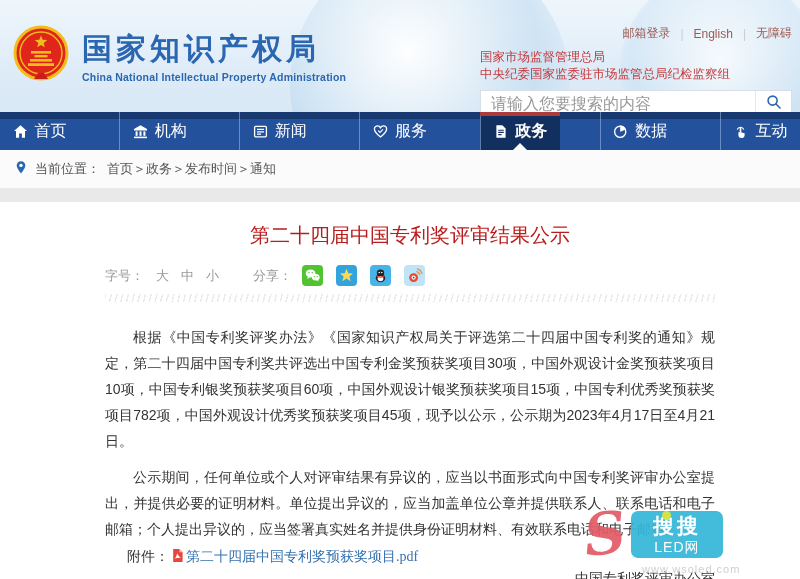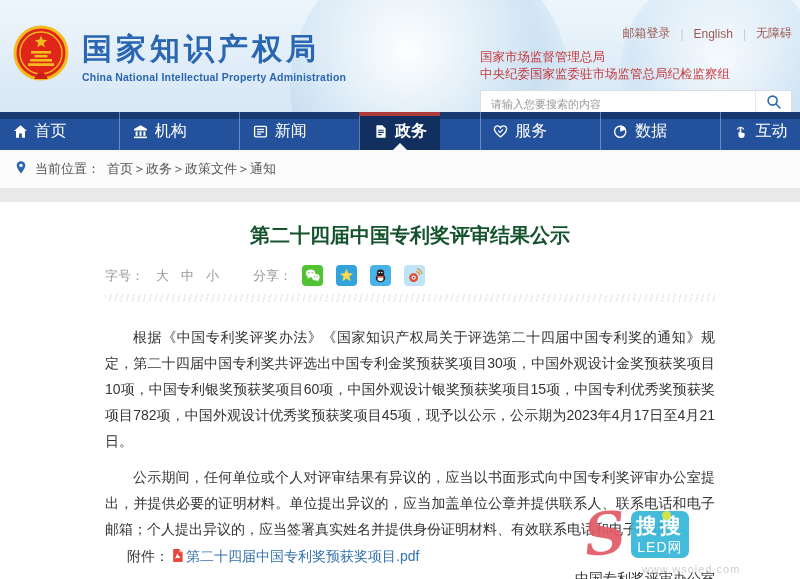--- a/index.html
+++ b/index.html
@@ -17,65 +17,65 @@
   .site-title { position:absolute; left:82px; top:33px; color:#2b66b1; }
   .site-title .cn { font-size:30px; font-weight:700; letter-spacing:4px; line-height:32px; }
   .site-title .en { font-size:10.5px; font-weight:700; margin-top:6px; letter-spacing:.2px; }
   .header-right { position:absolute; right:8px; top:25px; width:312px; }
   .top-links { display:flex; justify-content:flex-end; align-items:center; font-size:12px; color:#9c5a50; }
   .top-links .lnk { cursor:pointer; }
   .top-links .sep { color:#c3cdd8; margin:0 10px; }
   .gov-links { margin-top:7px; font-size:12.5px; color:#c5393c; line-height:17px; }
   .gov-links div { cursor:pointer; }
   .search-box { margin-top:7px; height:28px; background:#fff; border:1px solid #d6dfe8; display:flex; align-items:center; }
-  .search-box input { flex:1; height:100%; border:none; outline:none; padding:4px 10px; font-size:11px; color:#333; font-family:inherit; background:transparent; }
+  .search-box input { flex:1; height:100%; border:none; outline:none; padding:4px 10px; font-size:16px; color:#333; font-family:inherit; background:transparent; }
   .search-box input::placeholder { color:#999; }
   .search-btn { width:36px; height:100%; display:flex; align-items:center; justify-content:center; border-left:1px solid #e3e9f0; cursor:pointer; background:#fff; }
 
   
   .nav { display:flex; height:38px; background:linear-gradient(180deg,#17396f 0px,#17396f 7px,#24519b 7px); position:relative; }
   .nav-item { flex:1; display:flex; align-items:center; justify-content:center; gap:7px; color:#fff; font-size:16px; text-decoration:none; position:relative; cursor:pointer; }
   .nav-item + .nav-item { border-left:1px solid rgba(160,190,230,.55);margin-left:40px; }
   .nav-item.active { background:#12305f; font-weight:700; }
   .nav-item.active::before { content:""; position:absolute; top:0; left:-1px; right:0; height:4px; background:#ae3b3b; }
   .nav-item.active::after { content:""; position:absolute; bottom:0; left:50%; margin-left:-7px; width:0; height:0;
                             border-left:7px solid transparent; border-right:7px solid transparent; border-bottom:7px solid #fbfbfb; }
   .nav-icon { display:flex; }
 
   
   .breadcrumb { height:38px; background:#fbfbfb; display:flex; align-items:center; padding-left:14px; font-size:13px; color:#555; gap:7px; }
   .crumb-path { cursor:pointer; }
   .gray-gap { height:14px; background:#e9e9e9; }
 
   
   .content { position:relative; height:377px; background:#fff; padding:0 85px 0 105px; }
-  .article-title { text-align:center; font-size:20px; font-weight:700; color:#14532d; padding-top:20px; }
+  .article-title { text-align:center; font-size:20px; font-weight:400; color:#b91c1c; padding-top:20px; }
   .meta { display:flex; justify-content:space-between; align-items:center; margin-top:16px; font-size:13px; color:#999; }
   .meta .value { color:#666; }
   .meta-right { display:flex; align-items:center; }
   .font-sizes span { margin-left:12px; cursor:pointer; }
   .share-label { margin-left:34px; margin-right:10px; }
   .share-icons { display:flex; gap:13px; align-items:center; }
   .share-icons svg { display:block; cursor:pointer; }
   .hatch { height:8px; margin-top:8px; background:repeating-linear-gradient(105deg,#ececec 0 1.5px, transparent 1.5px 5.5px); }
   .para { margin-top:10px; font-size:14px; line-height:26px; color:#333; text-indent:2em; text-align:justify; }
   .para.first { margin-top:22px; }
   .attachment { margin-top:6px; font-size:14px; color:#333; display:flex; align-items:center; padding-left:22px; gap:2px; }
-  .attachment a { color:#3572b0; text-decoration:none; cursor:pointer; }
+  .attachment a { color:#3572b0; text-decoration:none; cursor:pointer;font-family:Liberation Serif, serif; }
   .signature-block { display:flex; justify-content:flex-end; margin-top:4px; }
   .signature-inner { text-align:center; }
   .signature { font-size:14px; color:#333; }
 
   
   .watermark { position:absolute; right:4px; bottom:4px; width:212px; height:72px; pointer-events:none; opacity:.93; }
   .wm-row { position:absolute; left:0; top:2px; display:flex; align-items:center; }
   .wm-s { font-family:"DejaVu Serif", serif; font-style:italic; font-weight:900; font-size:58px; line-height:58px; color:#e25b66; transform:rotate(-6deg); }
   .wm-oled { font-weight:700; font-size:43px; line-height:46px; color:#43b7da; letter-spacing:-1px; margin-left:-4px; }
   .wm-dot { position:absolute; left:78px; top:8px; width:9px; height:9px; border-radius:50%; background:#cfe23c; }
-  .wm-box { margin-left:5px; background:#35b7da; border-radius:7px; color:#fff; text-align:center; padding:3px 5px 2px; }
+  .wm-box { margin-left:5px; background:#35b7da; border-radius:7px; color:#fff; text-align:center; padding:3px 22px 2px; }
   .wm-box .l1 { font-size:21px; font-weight:700; letter-spacing:3px; line-height:24px; }
   .wm-box .l2 { font-size:14px; font-weight:400; line-height:18px; letter-spacing:1px; }
   .wm-url { position:absolute; left:58px; bottom:0; font-size:11px; color:#cccccc; letter-spacing:1px; }
 </style>
 </head>
 <body>
 
 <div class="page">
 
   <div class="header">
@@ -149,37 +149,37 @@
     </a>
     <a class="nav-item">
       <span class="nav-icon">
         <svg width="15" height="15" viewBox="0 0 15 15">
             <rect x="1.6" y="2.4" width="11.8" height="10.4" rx="1" fill="none" stroke="#fff" stroke-width="1.3"></rect>
             <path d="M4 5.4 H11 M4 7.8 H11 M4 10.2 H8" stroke="#fff" stroke-width="1.2"></path>
           </svg>
       </span>
       <span>新闻</span>
     </a>
+    <a class="nav-item">
+      <span class="nav-icon">
+        <svg width="15" height="15" viewBox="0 0 15 15">
+            <path d="M7.5 13 C3.2 9.7 1.4 7.2 1.4 5 C1.4 3.2 2.9 1.9 4.6 1.9 C5.9 1.9 7 2.7 7.5 3.8 C8 2.7 9.1 1.9 10.4 1.9 C12.1 1.9 13.6 3.2 13.6 5 C13.6 7.2 11.8 9.7 7.5 13 Z" fill="none" stroke="#fff" stroke-width="1.3"></path>
+            <path d="M5.2 6.6 L7 8.4 L10 5.4" fill="none" stroke="#fff" stroke-width="1.2"></path>
+          </svg>
+      </span>
+      <span>服务</span>
+    </a>
     <a class="nav-item active">
       <span class="nav-icon">
         <svg width="15" height="15" viewBox="0 0 15 15">
             <path d="M3.4 1.2 H9.4 L12.6 4.4 V13.8 H3.4 Z" fill="#fff"></path>
             <path d="M5.2 6.2 H10.8 M5.2 8.4 H10.8 M5.2 10.6 H8.6" stroke="#12305f" stroke-width="1.1"></path>
           </svg>
       </span>
       <span>政务</span>
-    </a>
-    <a class="nav-item">
-      <span class="nav-icon">
-        <svg width="15" height="15" viewBox="0 0 15 15">
-            <path d="M7.5 13 C3.2 9.7 1.4 7.2 1.4 5 C1.4 3.2 2.9 1.9 4.6 1.9 C5.9 1.9 7 2.7 7.5 3.8 C8 2.7 9.1 1.9 10.4 1.9 C12.1 1.9 13.6 3.2 13.6 5 C13.6 7.2 11.8 9.7 7.5 13 Z" fill="none" stroke="#fff" stroke-width="1.3"></path>
-            <path d="M5.2 6.6 L7 8.4 L10 5.4" fill="none" stroke="#fff" stroke-width="1.2"></path>
-          </svg>
-      </span>
-      <span>服务</span>
     </a>
     <a class="nav-item">
       <span class="nav-icon">
         <svg width="15" height="15" viewBox="0 0 15 15">
             <circle cx="7.2" cy="7.8" r="5.6" fill="none" stroke="#fff" stroke-width="1.4"></circle>
             <path d="M7.2 7.8 V1.6 A6.2 6.2 0 0 1 12.9 5.4 Z" fill="#fff"></path>
           </svg>
       </span>
       <span>数据</span>
     </a>
@@ -196,21 +196,21 @@
   </div>
 
   <div class="breadcrumb">
     <span>
       <svg width="14" height="15" viewBox="0 0 14 15">
           <path d="M7 1.2 C4.4 1.2 2.7 3.1 2.7 5.5 C2.7 8.5 7 13.4 7 13.4 C7 13.4 11.3 8.5 11.3 5.5 C11.3 3.1 9.6 1.2 7 1.2 Z" fill="#2b66b1"></path>
           <circle cx="7" cy="5.4" r="1.7" fill="#fff"></circle>
         </svg>
     </span>
     <span>当前位置：</span>
-    <span class="crumb-path">首页＞政务＞政策文件＞通知</span>
+    <span class="crumb-path">首页＞政务＞发布时间＞通知</span>
   </div>
   <div class="gray-gap"></div>
 
   <div class="content">
     <h1 class="article-title">第二十四届中国专利奖评审结果公示</h1>
 
     <div class="meta">
       <div class="meta-right">
         <span>字号：</span>
         <span class="font-sizes"><span>大</span><span>中</span><span>小</span></span>

